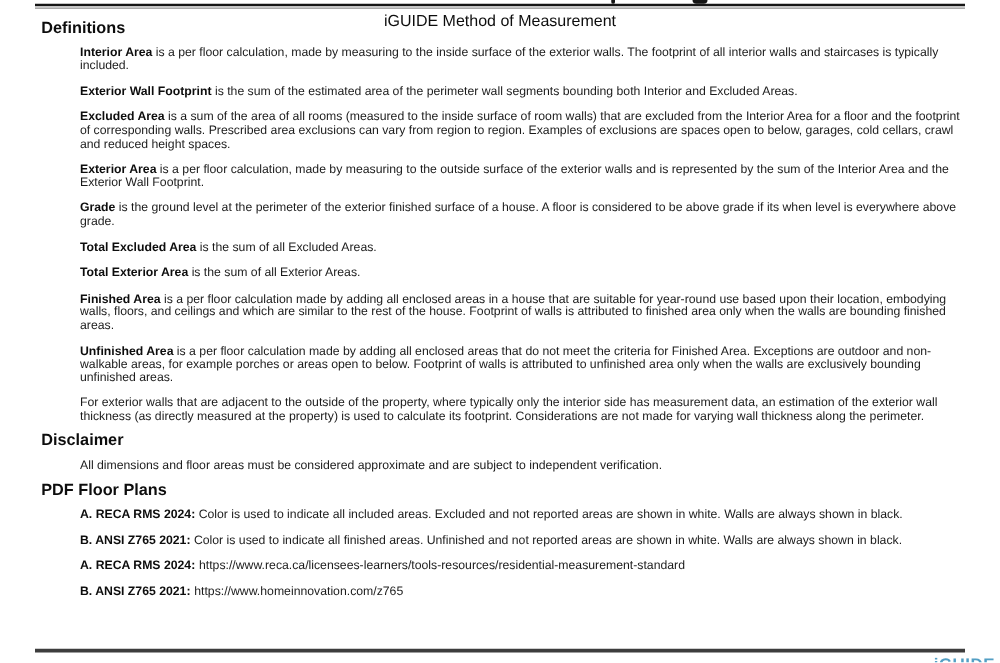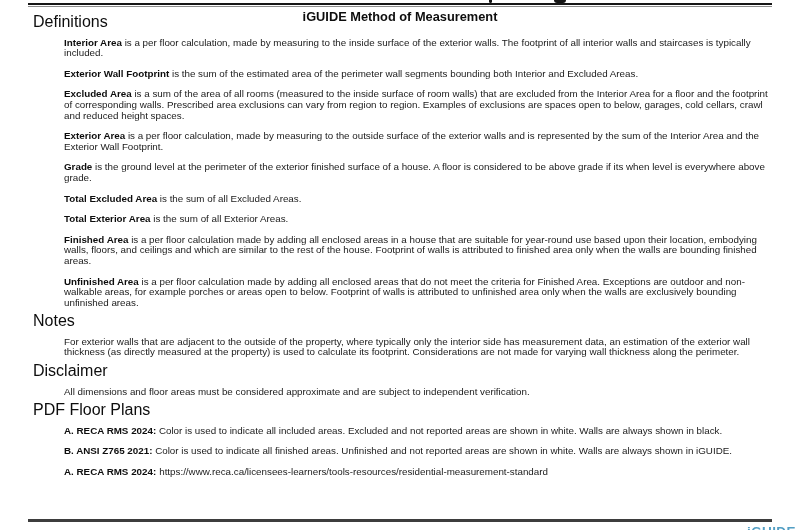--- a/index.html
+++ b/index.html
@@ -18,29 +18,29 @@
   .topline1 { position:absolute; left:28px; width:744px; top:3px; height:2px; background:#161616; }
   .topline2 { position:absolute; left:28px; width:744px; top:6px; height:1px; background:#8d8d8d; }
   
   .bottomline { position:absolute; left:28px; width:744px; top:519px; height:3px; background:#3d3d3d; }
   
   .logo-clip { position:absolute; left:747px; top:526px; width:52px; height:4px; overflow:hidden; }
   .logo-clip span { display:block; margin-top:-2.2px; font-weight:bold; font-size:13.5px; letter-spacing:0.4px; }
 
   .doc-title {
     position:absolute; top:9px; left:0; width:800px;
-    text-align:center; font-weight:bold; font-size:12.8px; color:#0d0d0d;
+    text-align:center; font-weight:normal; font-size:12.8px; color:#0d0d0d;
     white-space:nowrap;
   }
   .content {
     position:absolute; left:33px; top:17px; width:739px;
     font-size:9.8px; line-height:10.6px;
   }
   .sec-heading {
-    font-size:16px; font-weight:normal; color:#0d0d0d;
+    font-size:13px; font-weight:bold; color:#0d0d0d;
     margin:0 0 8px 0; padding:0;
   }
   .para { margin:10px 0 8px 31px; padding:0; }
   .para b { color:#0d0d0d; }
   .url { margin-left:3px; }
 </style>
 </head>
 <body>
 
 <div class="frag-comma"></div>
@@ -67,31 +67,31 @@
 
 
   <p class="para"><b>Total Excluded Area</b><span> is the sum of all Excluded Areas.</span></p>
 
   <p class="para"><b>Total Exterior Area</b><span> is the sum of all Exterior Areas.</span></p>
 
   <p class="para"><b>Finished Area</b><span> is a per floor calculation made by adding all enclosed areas in a house that are suitable for year-round use based upon their location, embodying walls, floors, and ceilings and which are similar to the rest of the house. Footprint of walls is attributed to finished area only when the walls are bounding finished areas.</span></p>
 
   <p class="para"><b>Unfinished Area</b><span> is a per floor calculation made by adding all enclosed areas that do not meet the criteria for Finished Area. Exceptions are outdoor and non-walkable areas, for example porches or areas open to below. Footprint of walls is attributed to unfinished area only when the walls are exclusively bounding unfinished areas.</span></p>
 
-  <h2 class="sec-heading">Notes</h2>
   <p class="para"><span>For exterior walls that are adjacent to the outside of the property, where typically only the interior side has measurement data, an estimation of the exterior wall thickness (as directly measured at the property) is used to calculate its footprint. Considerations are not made for varying wall thickness along the perimeter.</span></p>
 
   <h2 class="sec-heading">Disclaimer</h2>
   <p class="para"><span>All dimensions and floor areas must be considered approximate and are subject to independent verification.</span></p>
 
   <h2 class="sec-heading">PDF Floor Plans</h2>
   <p class="para"><b>A. RECA RMS 2024:</b><span> Color is used to indicate all included areas. Excluded and not reported areas are shown in white. Walls are always shown in black.</span></p>
-  <p class="para"><b>B. ANSI Z765 2021:</b><span> Color is used to indicate all finished areas. Unfinished and not reported areas are shown in white. Walls are always shown in iGUIDE.</span></p>
+  <p class="para"><b>B. ANSI Z765 2021:</b><span> Color is used to indicate all finished areas. Unfinished and not reported areas are shown in white. Walls are always shown in black.</span></p>
 
   <p class="para"><b>A. RECA RMS 2024:</b><span class="url">https://www.reca.ca/licensees-learners/tools-resources/residential-measurement-standard</span></p>
+  <p class="para"><b>B. ANSI Z765 2021:</b><span class="url">https://www.homeinnovation.com/z765</span></p>
 
 </div>
 
 <div class="bottomline"></div>
 
 <div class="logo-clip">
   <span style="color: rgb(83, 159, 196);">iGUIDE</span>
 </div>
 
 </body></html>

